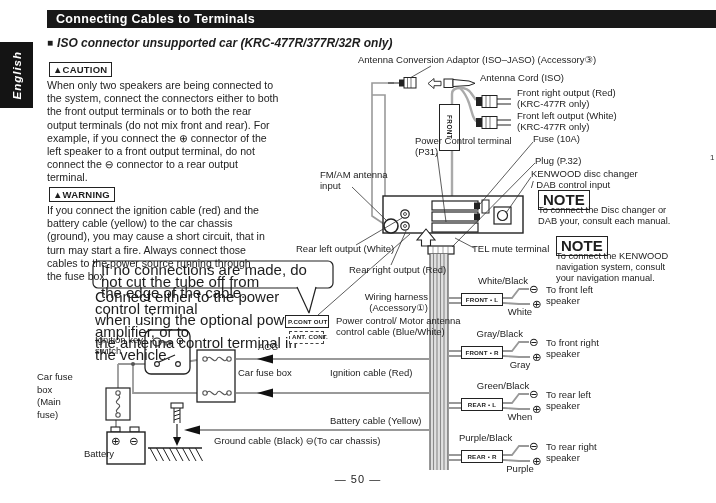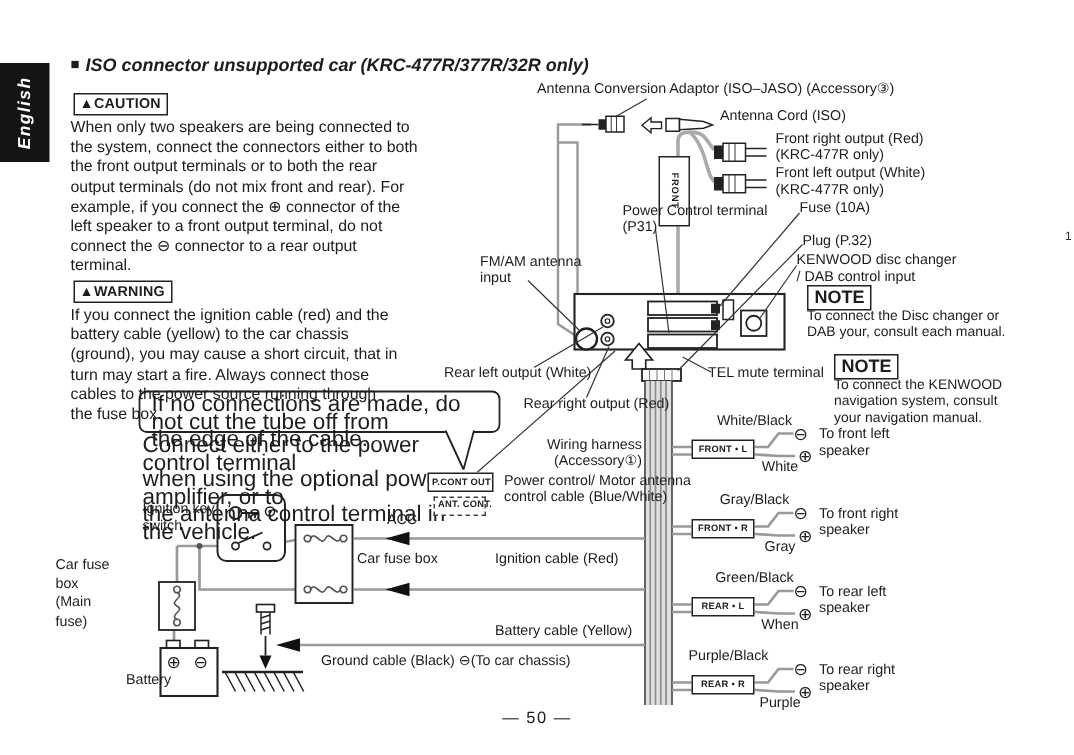--- a/index.html
+++ b/index.html
@@ -12,21 +12,21 @@
   .etab{left:0;top:42px;width:33px;height:66px;background:#141414;display:flex;align-items:center;justify-content:center;}
   .etab span{writing-mode:vertical-rl;transform:rotate(180deg);color:#fff;font-weight:bold;font-style:italic;font-size:11.5px;letter-spacing:1px;}
   .sectitle{left:47px;top:36px;font-size:12px;font-weight:bold;font-style:italic;white-space:nowrap;}
   .sectitle .sq{font-style:normal;font-size:10px;margin-right:4px;vertical-align:1px;}
   .alertbox{border:1.2px solid #222;font-size:9.5px;font-weight:bold;padding:1px 4px 1px 3px;background:#fff;letter-spacing:.2px;}
   .para{font-size:10.6px;line-height:13.2px;white-space:pre-line;}
   .lbl{font-size:9.5px;line-height:10.8px;white-space:pre-line;}
   .lbl.rt{text-align:right;}
   .lbl.sm{font-size:9.3px;}
   .bubbletext{font-size:15px;line-height:11.5px;white-space:pre-line;}
-  .notebox{border:1.2px solid #222;font-size:12px;font-weight:bold;padding:0px 4px 1px 4px;background:#fff;}
+  .notebox{border:1.2px solid #222;font-size:15px;font-weight:bold;padding:0px 4px 1px 4px;background:#fff;}
   .tagbox{border:1px solid #222;background:#fff;font-size:6.2px;font-weight:bold;padding:2px 2px;letter-spacing:.2px;white-space:nowrap;text-align:center;}
   .tagbox.dashed{border:1px dashed #444;line-height:6.5px;}
   .frontbox{left:439px;top:104px;width:19px;height:45px;border:1.2px solid #222;background:#fff;display:flex;align-items:center;justify-content:center;}
   .frontbox span{writing-mode:vertical-rl;font-size:6.3px;font-weight:bold;letter-spacing:.5px;}
   .term{font-family:"DejaVu Sans",sans-serif;font-size:11.5px;line-height:12px;color:#1d1d1d;}
   .pageno{font-size:11px;letter-spacing:1px;}
   .edge{font-size:8px;color:#333;}
 </style>
 </head>
 <body>
@@ -158,20 +158,23 @@
       <path d="M535,163 L452,247"></path>
       <path d="M531,177 L506,213"></path>
       <path d="M474,248 L455,238"></path>
       <path d="M352,187 L386,220"></path>
       <path d="M356,245 L402,218"></path>
       <path d="M391,265 L406,231"></path>
       <path d="M410,234 L318,315"></path>
     </g>
   </svg>
 
+  <div class="abs headerbar">
+    <span>Connecting Cables to Terminals</span>
+  </div>
   <div class="abs etab">
     <span>English</span>
   </div>
 
   <div class="abs sectitle">
     <span class="sq">■</span><span>ISO connector unsupported car (KRC-477R/377R/32R only)</span>
   </div>
 
   <div class="abs alertbox" style="left:49px;top:62px;">
     <span>▲</span><span>CAUTION</span>
@@ -239,21 +242,21 @@
 CONT.</div>
 
   <div class="abs lbl" style="left:459px;top:276px;width:88px;text-align:center;">White/Black</div>
   <div class="abs tagbox" style="left:461px;top:293px;width:36px;">FRONT • L</div>
   <span class="abs term" style="left:529px;top:283px;">⊖</span>
   <span class="abs term" style="left:532px;top:298px;">⊕</span>
   <div class="abs lbl" style="left:546px;top:285px;">To front left
 speaker</div>
   <div class="abs lbl" style="left:498px;top:307px;width:44px;text-align:center;">White</div>
 
-  <div class="abs lbl" style="left:459px;top:329px;width:88px;text-align:center;">Gray/Black</div>
+  <div class="abs lbl" style="left:435px;top:329px;width:88px;text-align:right;">Gray/Black</div>
   <div class="abs tagbox" style="left:461px;top:346px;width:36px;">FRONT • R</div>
   <span class="abs term" style="left:529px;top:336px;">⊖</span>
   <span class="abs term" style="left:532px;top:351px;">⊕</span>
   <div class="abs lbl" style="left:546px;top:338px;">To front right
 speaker</div>
   <div class="abs lbl" style="left:498px;top:360px;width:44px;text-align:center;">Gray</div>
 
   <div class="abs lbl" style="left:459px;top:381px;width:88px;text-align:center;">Green/Black</div>
   <div class="abs tagbox" style="left:461px;top:398px;width:36px;">REAR • L</div>
   <span class="abs term" style="left:529px;top:388px;">⊖</span>

